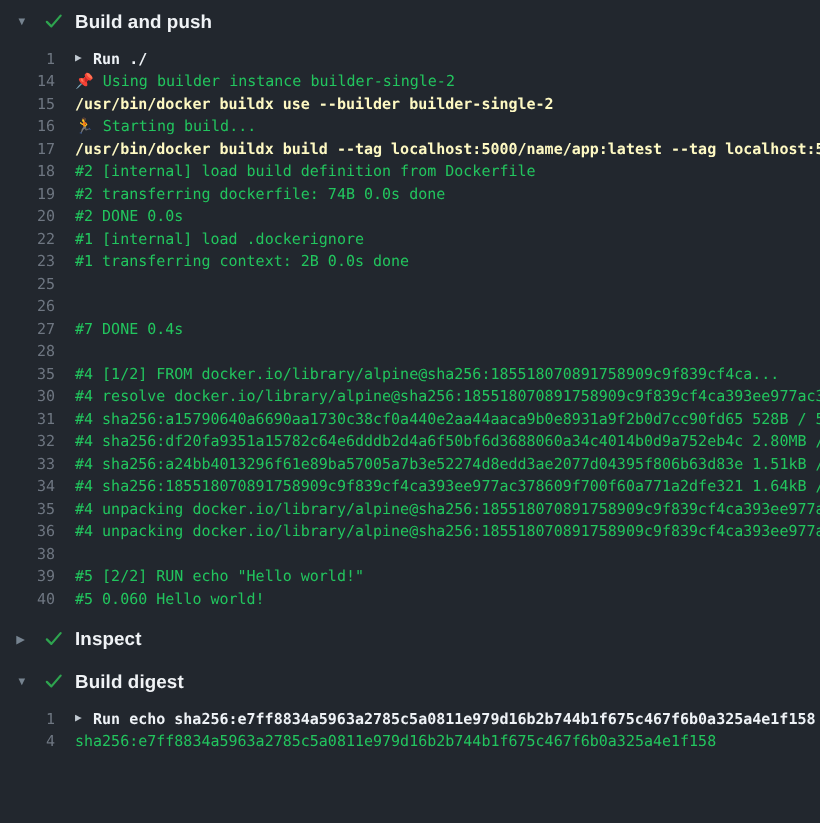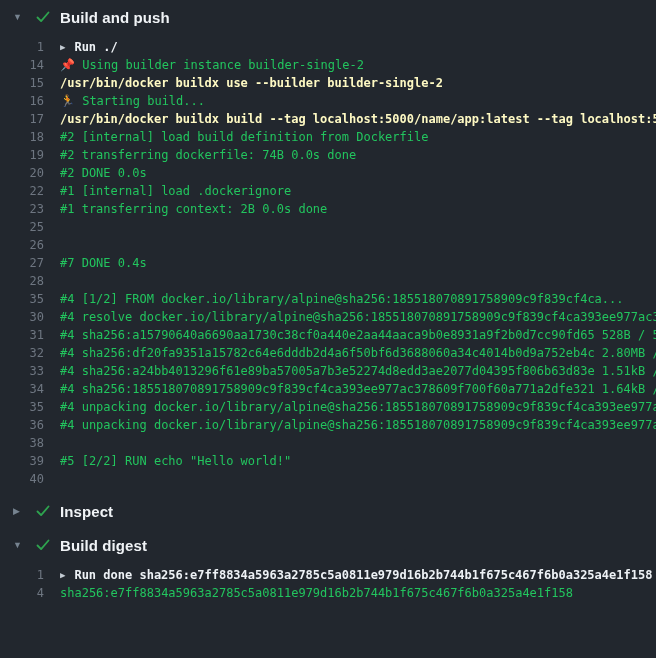--- a/index.html
+++ b/index.html
@@ -74,21 +74,21 @@
       <div class="row"><span class="ln">35</span><span class="lt info">#4 [1/2] FROM docker.io/library/alpine@sha256:185518070891758909c9f839cf4ca...</span></div>
       <div class="row"><span class="ln">30</span><span class="lt info">#4 resolve docker.io/library/alpine@sha256:185518070891758909c9f839cf4ca393ee977ac3</span></div>
       <div class="row"><span class="ln">31</span><span class="lt info">#4 sha256:a15790640a6690aa1730c38cf0a440e2aa44aaca9b0e8931a9f2b0d7cc90fd65 528B / 5</span></div>
       <div class="row"><span class="ln">32</span><span class="lt info">#4 sha256:df20fa9351a15782c64e6dddb2d4a6f50bf6d3688060a34c4014b0d9a752eb4c 2.80MB /</span></div>
       <div class="row"><span class="ln">33</span><span class="lt info">#4 sha256:a24bb4013296f61e89ba57005a7b3e52274d8edd3ae2077d04395f806b63d83e 1.51kB /</span></div>
       <div class="row"><span class="ln">34</span><span class="lt info">#4 sha256:185518070891758909c9f839cf4ca393ee977ac378609f700f60a771a2dfe321 1.64kB /</span></div>
       <div class="row"><span class="ln">35</span><span class="lt info">#4 unpacking docker.io/library/alpine@sha256:185518070891758909c9f839cf4ca393ee977a</span></div>
       <div class="row"><span class="ln">36</span><span class="lt info">#4 unpacking docker.io/library/alpine@sha256:185518070891758909c9f839cf4ca393ee977a</span></div>
       <div class="row"><span class="ln">38</span><span class="lt blank"></span></div>
       <div class="row"><span class="ln">39</span><span class="lt info">#5 [2/2] RUN echo "Hello world!"</span></div>
-      <div class="row"><span class="ln">40</span></div>
+      <div class="row"><span class="ln">40</span><span class="lt info">#5 0.060 Hello world!</span></div>
     </div>
 </div>
 
 <div class="section">
   <div class="sec-header">
     <span class="chev">▶</span>
     <span class="chk">
       <svg viewBox="0 0 16 16">
           <path d="M2.5 8.5l3.6 3.6 7.4-8.6" fill="none" stroke="#2ea44f" stroke-width="1.8" stroke-linecap="round" stroke-linejoin="round"></path>
         </svg>
@@ -101,16 +101,16 @@
   <div class="sec-header">
     <span class="chev">▼</span>
     <span class="chk">
       <svg viewBox="0 0 16 16">
           <path d="M2.5 8.5l3.6 3.6 7.4-8.6" fill="none" stroke="#2ea44f" stroke-width="1.8" stroke-linecap="round" stroke-linejoin="round"></path>
         </svg>
     </span>
     <span class="sec-title">Build digest</span>
   </div>
   <div class="sec-body">
-      <div class="row"><span class="ln">1</span><span class="lt group"><span class="tri">▶</span><span>Run done sha256:e7ff8834a5963a2785c5a0811e979d16b2b744b1f675c467f6b0a325a4e1f158</span></span></div>
+      <div class="row"><span class="ln">1</span><span class="lt group"><span class="tri">▶</span><span>Run echo sha256:e7ff8834a5963a2785c5a0811e979d16b2b744b1f675c467f6b0a325a4e1f158</span></span></div>
       <div class="row"><span class="ln">4</span><span class="lt info">sha256:e7ff8834a5963a2785c5a0811e979d16b2b744b1f675c467f6b0a325a4e1f158</span></div>
     </div>
 </div>
 
 </body></html>

